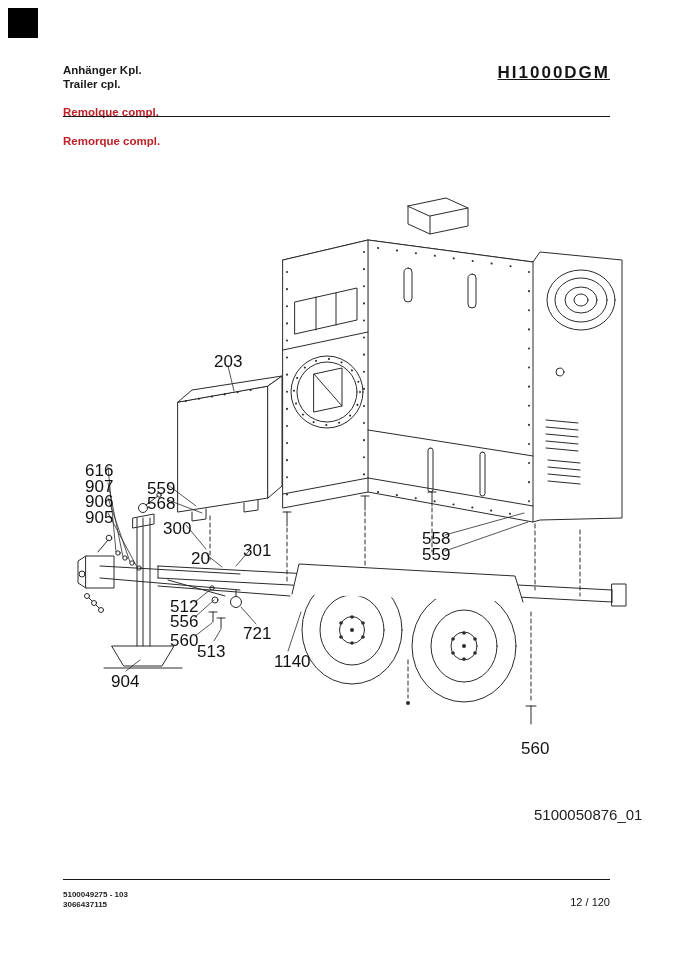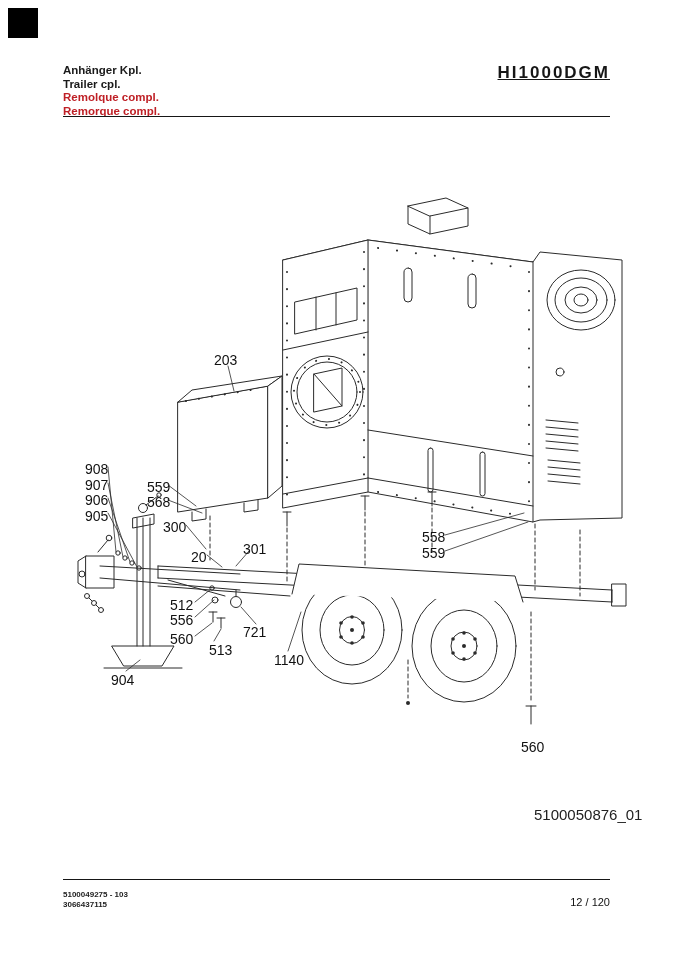--- a/index.html
+++ b/index.html
@@ -7,30 +7,30 @@
     --logo-red:#d42027;
     --line-ink:#2b2b2b;
   }
   html,body{margin:0;padding:0;background:#ffffff;}
   .page{
     position:relative;width:673px;height:908px;background:#ffffff;
     font-family:"Liberation Sans",sans-serif;color:#111;overflow:hidden;
   }
   .corner-square{position:absolute;left:8px;top:8px;width:30px;height:30px;background:#000;}
   .header-titles{position:absolute;left:63px;top:64px;font-size:11.5px;font-weight:bold;line-height:13.5px;color:#1a1a1a;}
-  .header-titles .red{color:var(--text-red);}
+  .header-titles .red{color:var(--text-red);margin-top:15px;}
   .model-logo{
     position:absolute;right:63px;top:63px;font-size:17px;font-weight:800;
     letter-spacing:2px;color:#161616;text-decoration:underline;
   }
   .rule{position:absolute;left:63px;width:547px;height:1px;background:#161616;}
   .rule-top{top:116px;}
   .rule-bottom{top:879px;}
   .diagram-svg{position:absolute;left:0;top:0;}
-  .callout{position:absolute;font-size:14px;color:#111;white-space:nowrap;}
+  .callout{position:absolute;font-size:17px;color:#111;white-space:nowrap;}
   .figure-id{position:absolute;left:534px;top:806px;font-size:15px;color:#222;}
   .doc-codes{position:absolute;left:63px;top:890px;font-size:8px;line-height:10px;color:#222;font-weight:bold;}
   .page-indicator{position:absolute;left:63px;top:896px;width:547px;text-align:right;font-size:11px;color:#111;}
   .brand{position:absolute;right:63px;top:884px;display:flex;align-items:center;gap:8px;}
   .brand-emblem{width:38px;height:38px;}
   .emblem-circle{fill:var(--logo-red);}
   .emblem-w{fill:none;stroke:#ffffff;stroke-width:4;stroke-linecap:round;stroke-linejoin:round;}
   .brand-text{font-weight:800;font-size:15.5px;line-height:16.5px;letter-spacing:0.5px;color:#141414;}
 </style>
 </head>
@@ -204,33 +204,33 @@
         <path d="M288,651 L301,612"></path>
         <path d="M126,671 L140,660"></path>
         <path d="M445,535 L524,513"></path>
         <path d="M445,551 L528,522"></path>
       </g>
 
     </g>
   </svg>
 
   <span class="callout" style="left:214px;top:352px">203</span>
-  <span class="callout" style="left:85px;top:461px">908</span>
+  <span class="callout" style="left:85px;top:461px">616</span>
   <span class="callout" style="left:85px;top:477px">907</span>
   <span class="callout" style="left:85px;top:492px">906</span>
   <span class="callout" style="left:85px;top:508px">905</span>
   <span class="callout" style="left:147px;top:479px">559</span>
   <span class="callout" style="left:147px;top:494px">568</span>
   <span class="callout" style="left:163px;top:519px">300</span>
   <span class="callout" style="left:191px;top:549px">20</span>
   <span class="callout" style="left:243px;top:541px">301</span>
   <span class="callout" style="left:170px;top:597px">512</span>
   <span class="callout" style="left:170px;top:612px">556</span>
   <span class="callout" style="left:170px;top:631px">560</span>
-  <span class="callout" style="left:209px;top:642px">513</span>
+  <span class="callout" style="left:197px;top:642px">513</span>
   <span class="callout" style="left:243px;top:624px">721</span>
   <span class="callout" style="left:274px;top:652px">1140</span>
   <span class="callout" style="left:111px;top:672px">904</span>
   <span class="callout" style="left:422px;top:529px">558</span>
   <span class="callout" style="left:422px;top:545px">559</span>
   <span class="callout" style="left:521px;top:739px">560</span>
 
   <div class="figure-id">5100050876_01</div>
 
   <div class="rule rule-bottom"></div>

